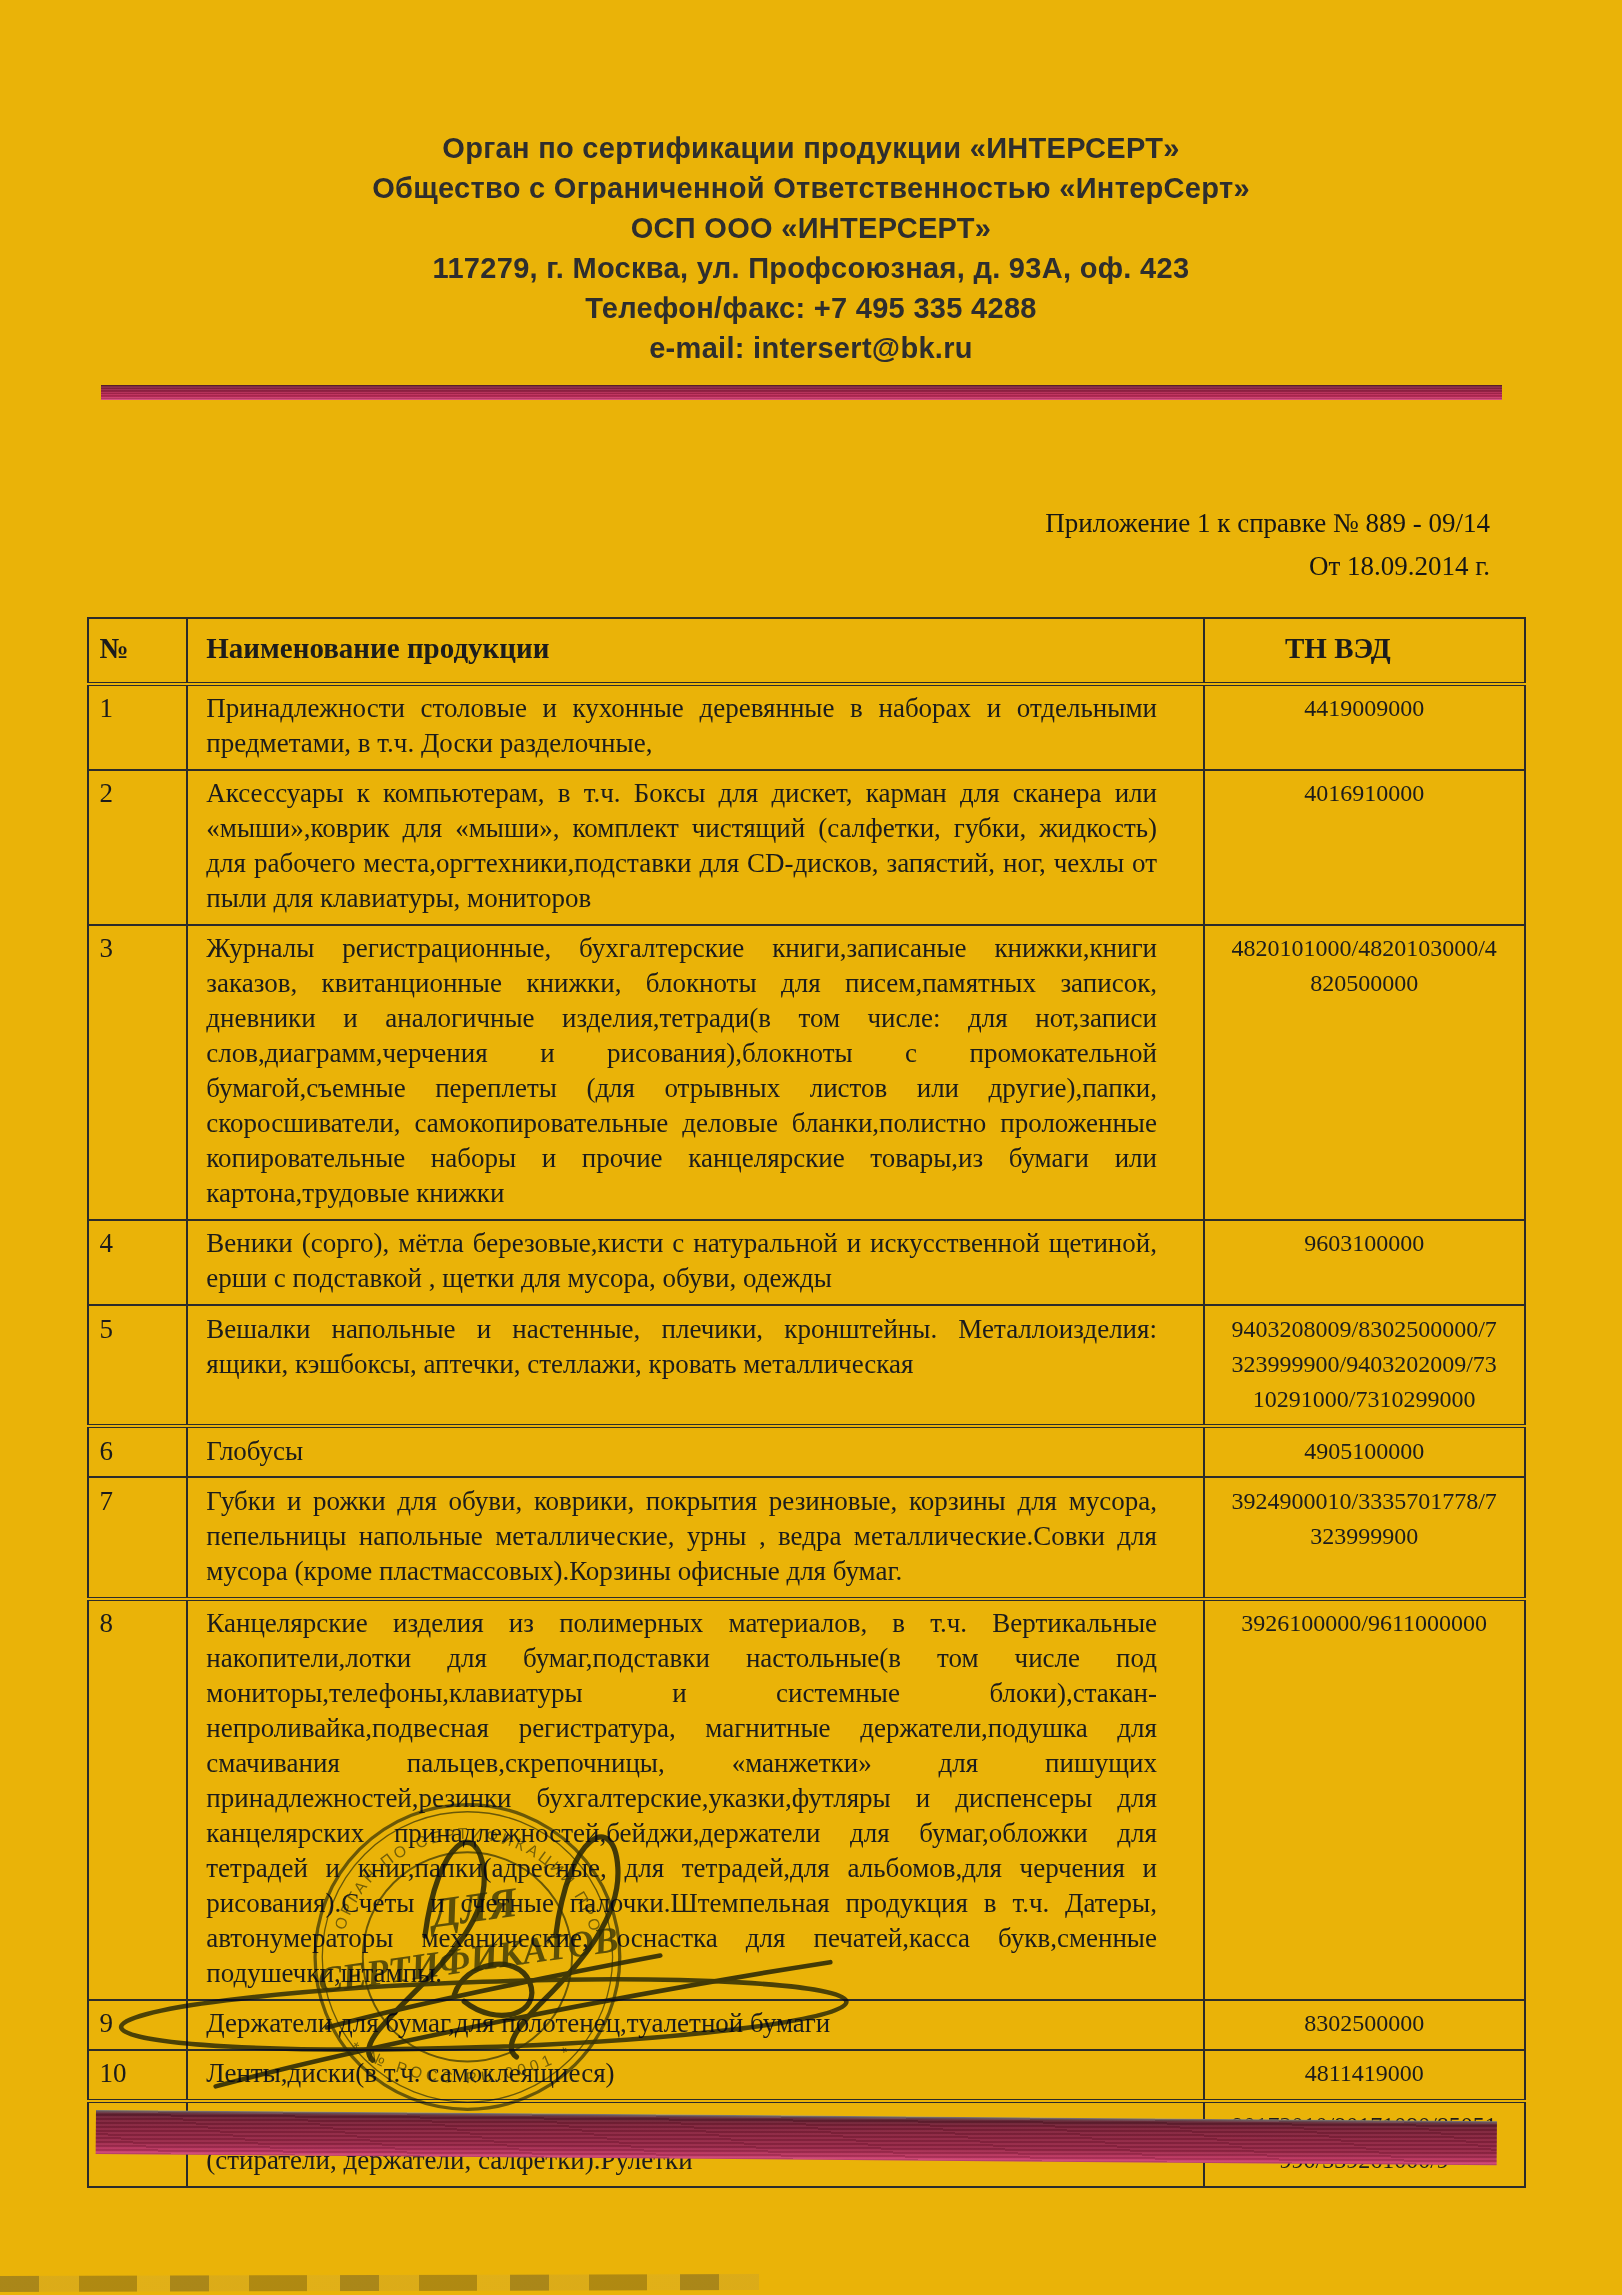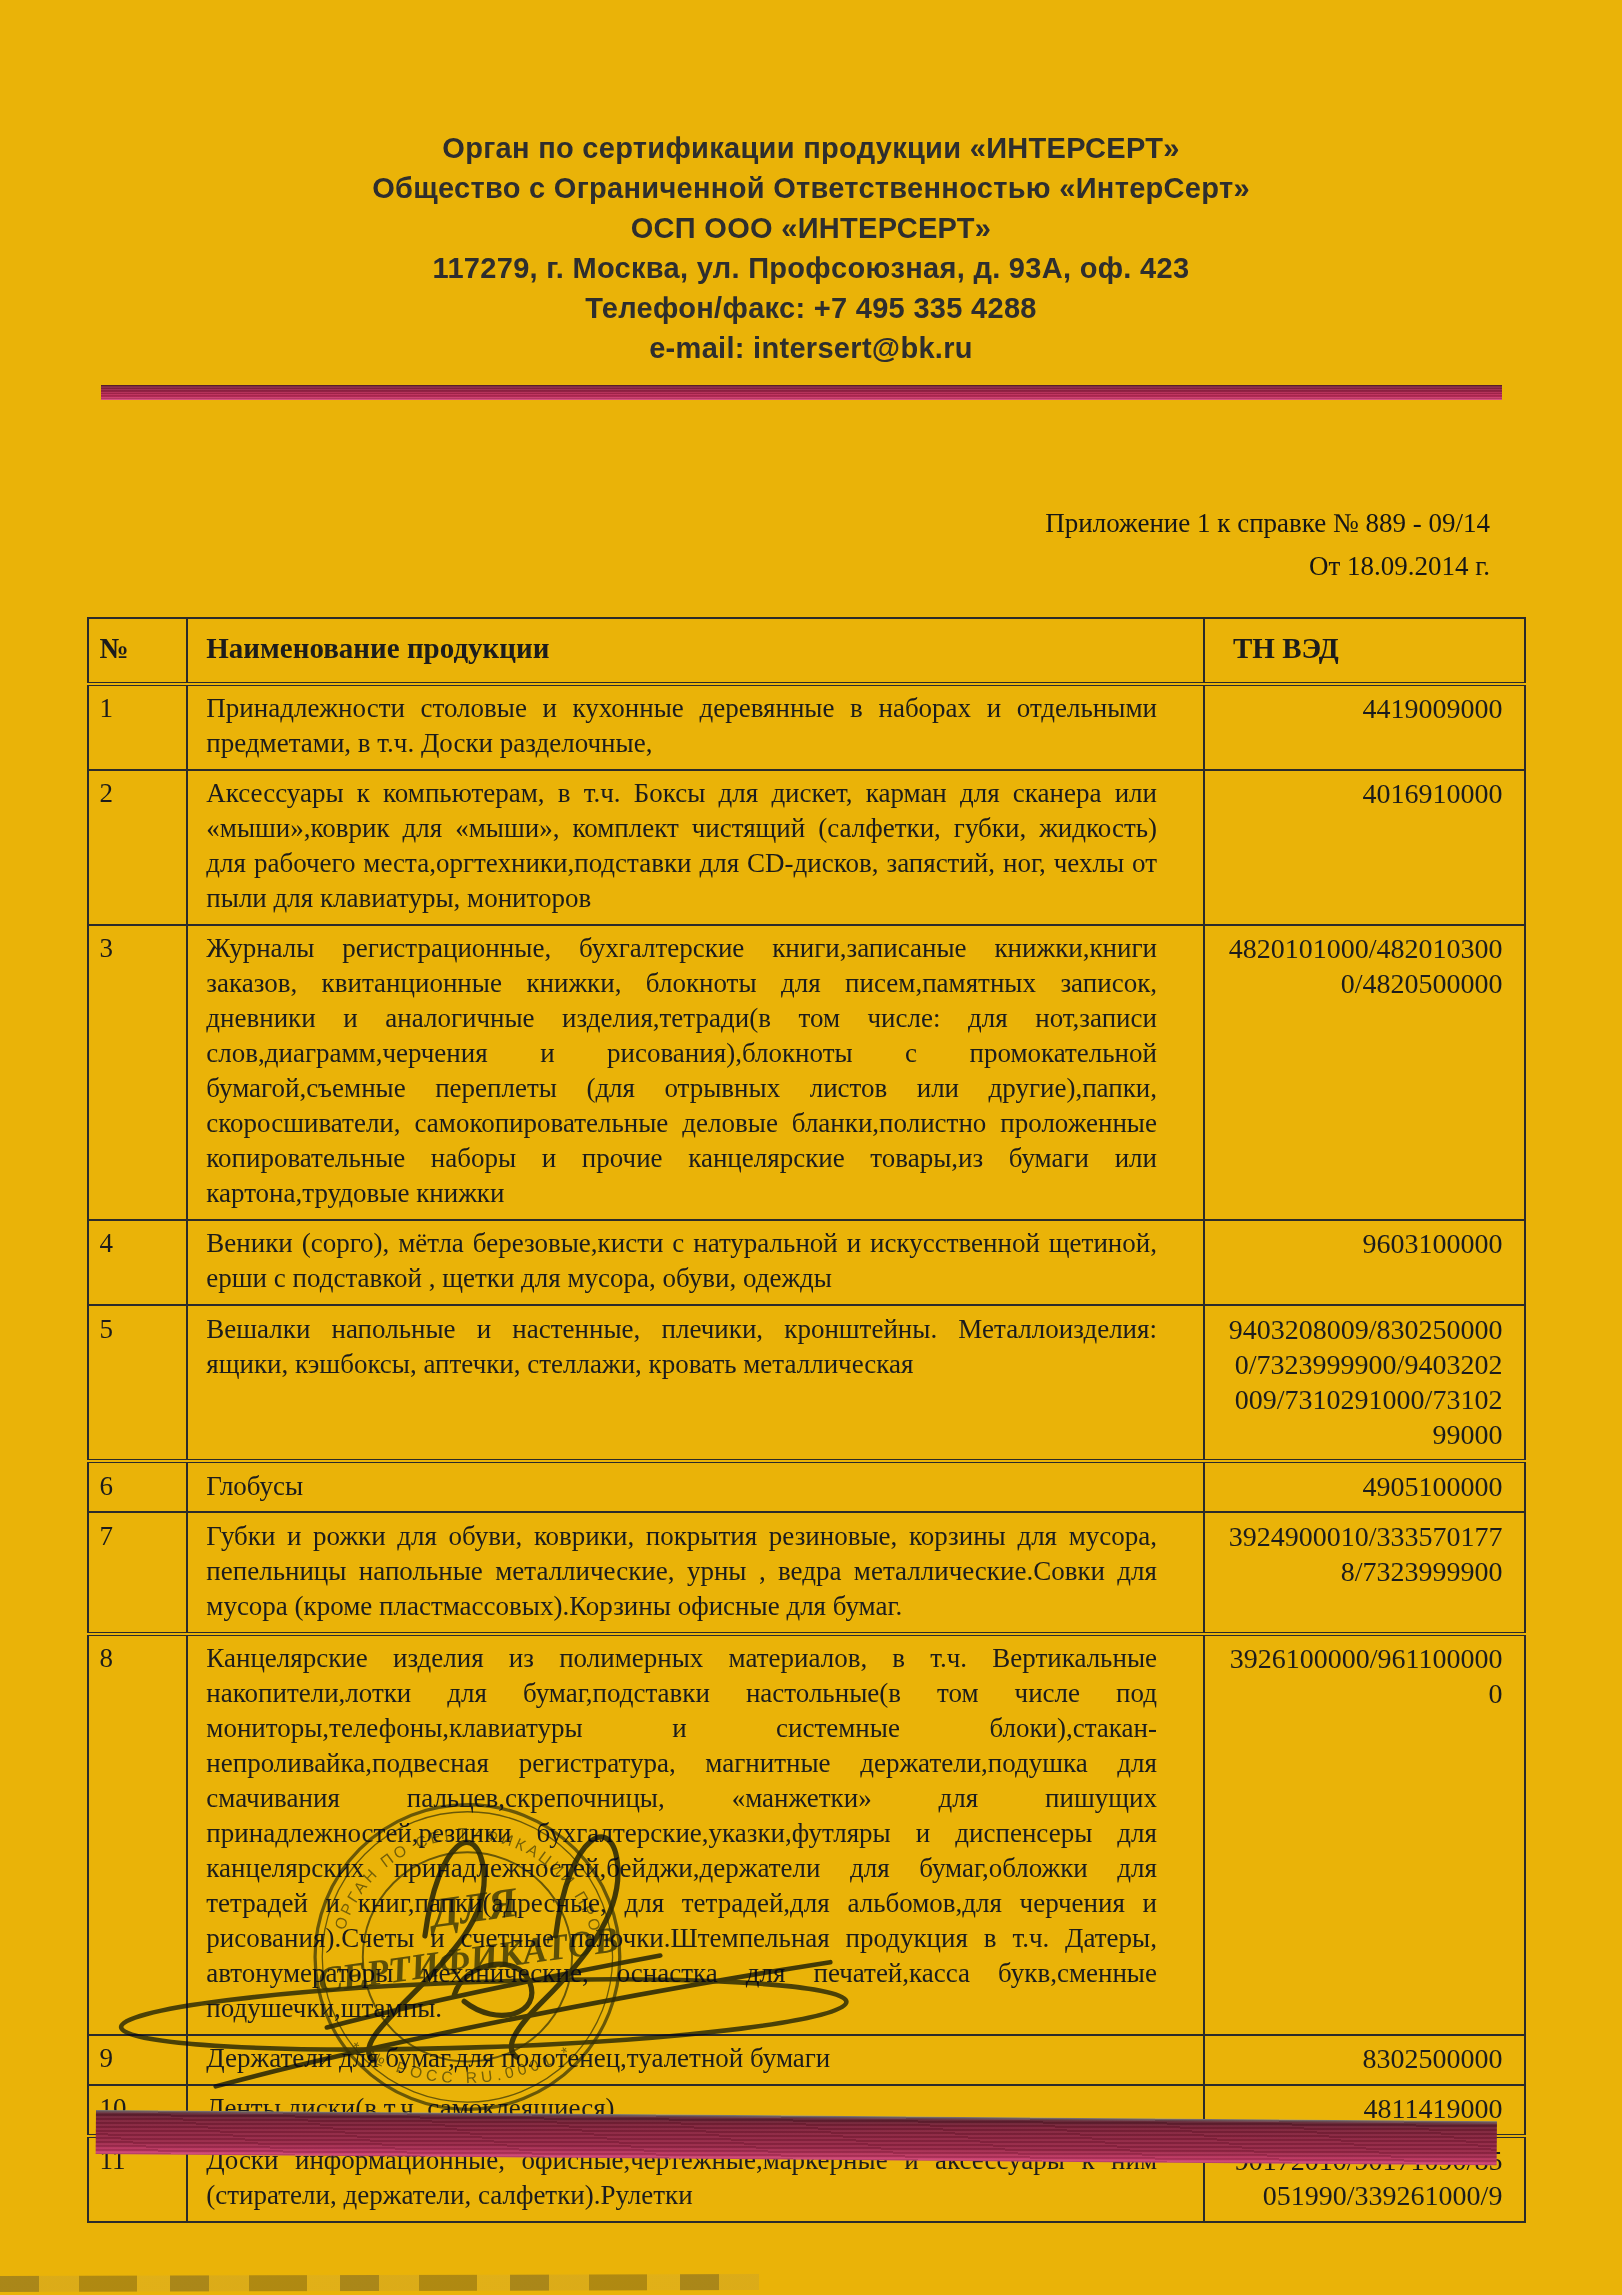--- a/index.html
+++ b/index.html
@@ -48,32 +48,32 @@
     border:2px solid #2b2b2b;
     vertical-align:top;
   }
   table.products th{
     font-size:29px;font-weight:bold;
     text-align:left;
     padding:13px 6.5px 17px 10.5px;
     border-bottom:4.6px double #2b2b2b;
   }
   table.products th:nth-child(2){padding-left:18.3px;}
-  table.products th:nth-child(3){padding-left:28px;}
+  table.products th:nth-child(3){padding-left:80px;}
   table.products td{
     font-size:27px;line-height:35px;
     padding:5.2px 6.5px 7.9px 10.5px;
   }
   table.products td:nth-child(2){
     padding:5.2px 46px 7.9px 18.3px;
     text-align:justify;
   }
   table.products td:nth-child(3){
-    font-size:28px;
-    text-align:right;
+    font-size:24px;
+    text-align:center;
     padding:5.2px 21.6px 7.9px 21px;
     word-break:break-all;
   }
   table.products tbody tr:nth-child(5) td,
   table.products tbody tr:nth-child(7) td,
   table.products tbody tr:nth-child(10) td{
     border-bottom:4.6px double #2b2b2b;
   }
   
   .stamp{

